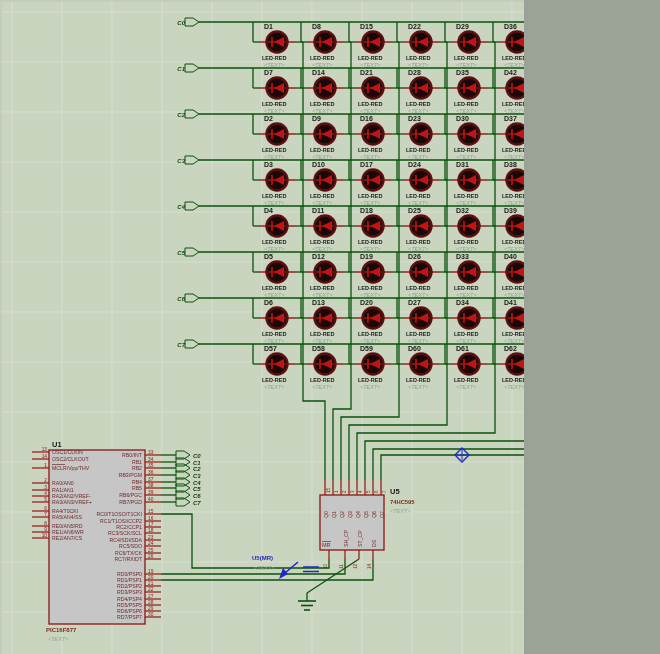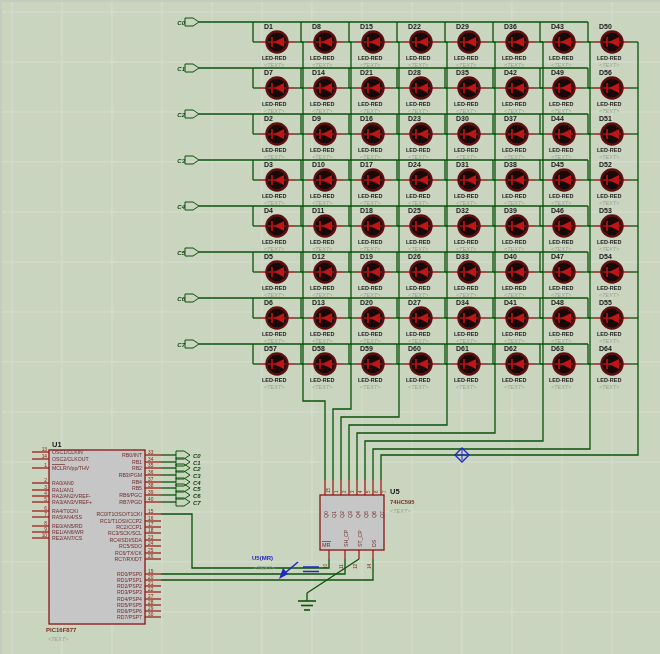--- a/index.html
+++ b/index.html
@@ -1,16 +1,16 @@
 <!DOCTYPE html>
 <html><head>
 <meta charset="utf-8">
 <style>
   html,body{margin:0;padding:0;background:#9aa396;}
-  #stage{position:relative;width:660px;height:654px;overflow:hidden;
+  #stage{position:relative;width:524px;height:654px;overflow:hidden;
          border-top:2px solid #c6cabf;border-left:2px solid #c6cabf;box-sizing:border-box;}
   svg{display:block;}
   text{font-family:"Liberation Sans","DejaVu Sans",sans-serif;}
 </style>
 </head>
 <body>
 
 <div id="stage">
     <svg width="660" height="654" viewBox="0 0 660 654">
       <rect x="0" y="0" width="660" height="654" fill="#c9d5bf"></rect>

